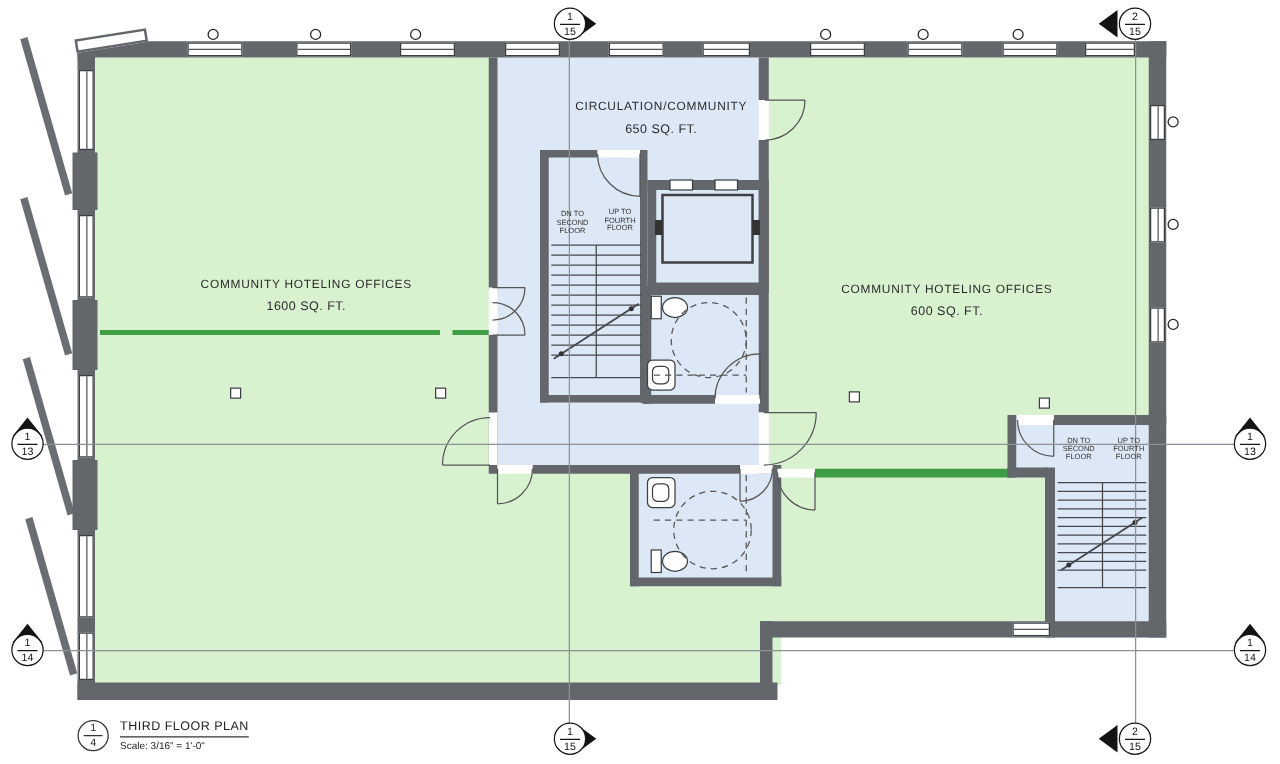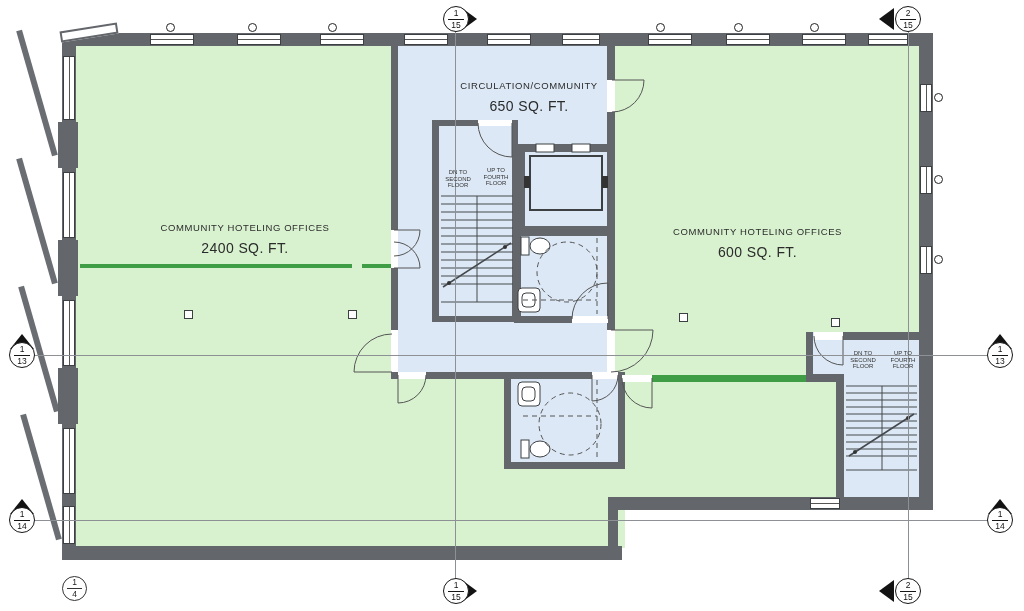--- a/index.html
+++ b/index.html
@@ -14,21 +14,21 @@
   .win{position:absolute;background:#fff;border:1px solid #3c4043;box-sizing:border-box;z-index:4}
   .win-h{height:11px;background-image:linear-gradient(#555,#555);background-size:100% 1px;background-position:center;background-repeat:no-repeat}
   .win-v{width:12px;background-image:linear-gradient(90deg,#555,#555);background-size:1px 100%;background-position:center;background-repeat:no-repeat}
   .blk{position:absolute;background:#63676b;z-index:3}
   .fin{position:absolute;width:6px;height:130px;background:#6a6e72;transform:rotate(-16deg);z-index:2}
   .circle-sym{position:absolute;width:9px;height:9px;border:1.5px solid #222;border-radius:50%;background:#fff;box-sizing:border-box;z-index:4}
   .sq{position:absolute;width:9px;height:9px;border:1.5px solid #3c4043;background:#fdfdfd;box-sizing:border-box;z-index:5}
   .gridline{position:absolute;background:#8d9094;z-index:6}
   .roomlabel{position:absolute;z-index:7;text-align:center;color:#2b2b2b}
   .roomlabel .nm{font-size:9.5px;letter-spacing:.6px}
-  .roomlabel .ar{font-size:14px;margin-top:7px;letter-spacing:.4px}
+  .roomlabel .ar{font-size:10px;margin-top:7px;letter-spacing:.4px}
   .stlabel{position:absolute;z-index:7;width:36px;text-align:center;font-size:6px;line-height:6.5px;color:#333}
   .circ{position:absolute;width:26px;height:26px;border-radius:50%;border:1.3px solid #161616;background:#fff;z-index:10;display:flex;flex-direction:column;align-items:center;justify-content:center;font-size:8.5px;line-height:11px;color:#111;box-sizing:border-box}
   .circ .t{border-bottom:1px solid #161616;width:16px;text-align:center}
   .circ .b{width:16px;text-align:center}
   .tri{position:absolute;width:0;height:0;z-index:9}
   .tri-right{border-top:11px solid transparent;border-bottom:11px solid transparent;border-left:15px solid #131313}
   .tri-left{border-top:11px solid transparent;border-bottom:11px solid transparent;border-right:15px solid #131313}
   .tri-up{border-left:12px solid transparent;border-right:12px solid transparent;border-bottom:15px solid #131313}
   svg.ovl{position:absolute;left:0;top:0;z-index:6}
   .chamfer{position:absolute;left:60px;top:27px;width:58px;height:11px;background:#fff;border:2px solid #63676b;transform:rotate(-9deg);z-index:4;box-sizing:border-box}
@@ -204,21 +204,21 @@
     </g>
   </svg>
 
   <div class="gridline" style="left:455px;top:14px;width:1px;height:582px"></div>
   <div class="gridline" style="left:908px;top:14px;width:1px;height:582px"></div>
   <div class="gridline" style="left:14px;top:355px;width:996px;height:1px"></div>
   <div class="gridline" style="left:14px;top:520px;width:996px;height:1px"></div>
 
   <div class="roomlabel" style="left:125px;top:222px;width:240px">
     <div class="nm">COMMUNITY HOTELING OFFICES</div>
-    <div class="ar">2400 SQ. FT.</div>
+    <div class="ar">1600 SQ. FT.</div>
   </div>
   <div class="roomlabel" style="left:420px;top:80px;width:218px">
     <div class="nm">CIRCULATION/COMMUNITY</div>
     <div class="ar">650 SQ. FT.</div>
   </div>
   <div class="roomlabel" style="left:640px;top:226px;width:235px">
     <div class="nm">COMMUNITY HOTELING OFFICES</div>
     <div class="ar">600 SQ. FT.</div>
   </div>
 
@@ -266,15 +266,19 @@
   <div class="circ" style="left:987px;top:507px">
     <span class="t">1</span>
     <span class="b">14</span>
   </div>
 
   <div class="tb">
     <div class="circ2">
       <span class="t">1</span>
       <span class="b">4</span>
     </div>
+    <div>
+      <div class="tb-title">THIRD FLOOR PLAN</div>
+      <div class="tb-scale">Scale: 3/16" = 1'-0"</div>
+    </div>
   </div>
 
 </div>
 
 </body></html>

